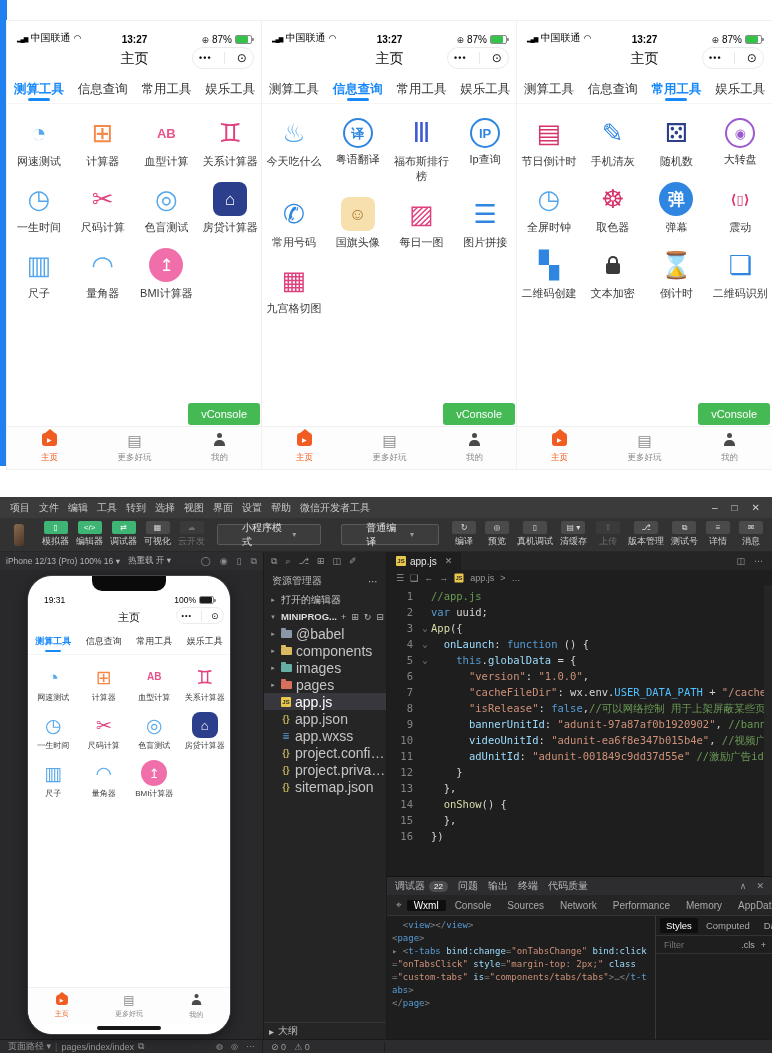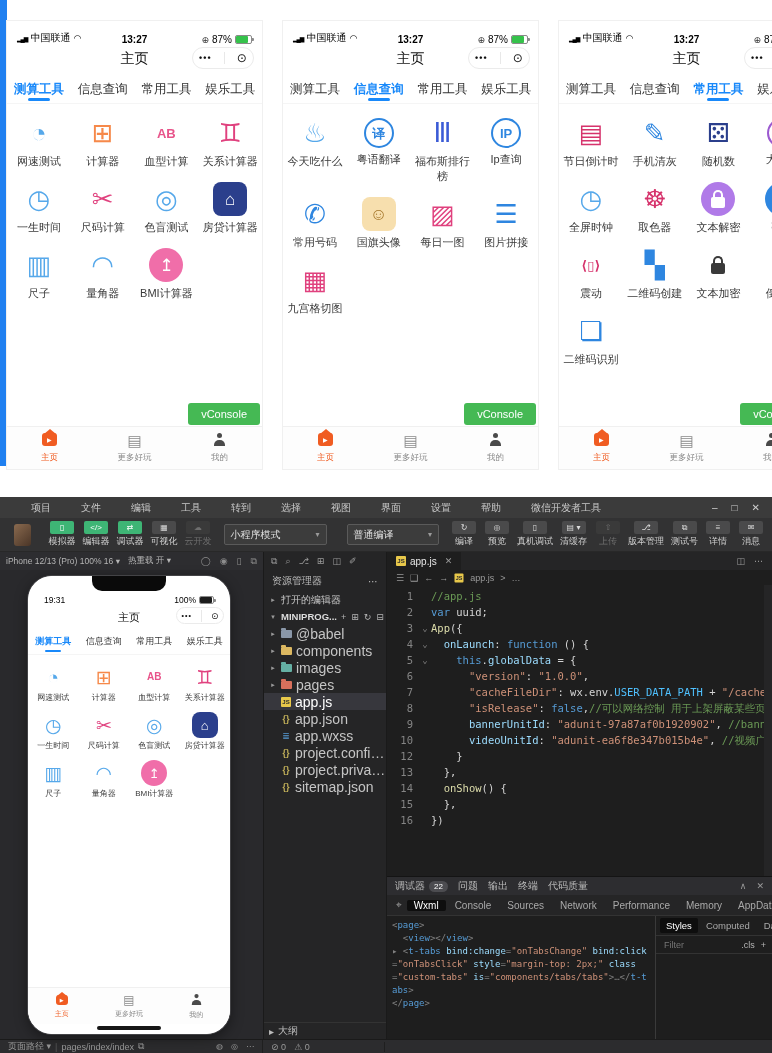--- a/index.html
+++ b/index.html
@@ -2,21 +2,21 @@
 <html><head>
 <meta charset="utf-8">
 <style>
   html,body{margin:0;padding:0;background:#fff;width:772px;height:1053px;overflow:hidden;
     font-family:"Liberation Sans","DejaVu Sans",sans-serif;-webkit-font-smoothing:antialiased;}
   .canvas{position:relative;width:772px;height:1053px;background:#fff;}
 
   
   .top{position:relative;height:497px;background:#fff;}
   .bluebar{position:absolute;left:0;top:0;width:7px;height:466px;background:#2080f0;}
-  .panels{display:flex;padding-left:7px;gap:21px;}
+  .panels{display:flex;padding-left:7px;}
   .panel{width:255px;height:448px;margin-top:21px;background:#fff;position:relative;
     box-shadow:0 0 0 1px #f0f0f0;flex:0 0 255px;display:flex;}
   .app{flex:1;display:flex;flex-direction:column;position:relative;background:#fff;overflow:hidden;}
 
   .pstatus{height:20px;position:relative;display:flex;align-items:flex-end;justify-content:space-between;
     padding:4px 10px 0;font-size:10px;color:#000;}
   .st-l,.st-r{display:flex;align-items:center;gap:3px;}
   .sig{font-size:6px;letter-spacing:-1px;color:#000;}
   .wifi{font-size:9px;}
   .ptime{position:absolute;left:50%;transform:translateX(-50%);font-weight:600;}
@@ -97,36 +97,36 @@
   .app.mini .person{transform:scale(.85);}
   .app.mini .batt{width:13px;height:6px;}
   .notch{position:absolute;top:0;left:50%;transform:translateX(-50%);width:74px;height:15px;background:#0a0a0a;
     border-radius:0 0 10px 10px;}
   .homeind{position:absolute;bottom:4px;left:50%;transform:translateX(-50%);width:64px;height:4px;background:#161616;border-radius:2px;}
 
   
   .devwin{height:556px;background:#1e1e1e;color:#cccccc;font-size:11px;display:flex;flex-direction:column;}
   .titlebar{height:21px;background:#3b3b3b;display:flex;align-items:center;position:relative;flex:0 0 21px;}
   .menus{display:flex;gap:9px;padding-left:10px;font-size:10px;color:#c9c9c9;}
-  .menu{cursor:default;margin-left:21px;}
+  .menu{cursor:default;}
   .wintitle{position:absolute;left:50%;transform:translateX(-50%);font-size:10px;color:#989898;white-space:nowrap;}
   .winctrl{margin-left:auto;display:flex;gap:14px;padding-right:12px;color:#cfcfcf;font-size:10px;}
   .toolbar{height:33px;background:#323233;border-bottom:1px solid #282828;display:flex;align-items:center;
     padding:0 8px;gap:4px;flex:0 0 33px;}
   .avatar{width:22px;height:22px;border-radius:3px;background:linear-gradient(135deg,#8a6a4f,#4a3527);margin:0 14px 0 6px;}
   .tgroup{display:flex;align-items:flex-start;gap:7px;}
   .tbtn{display:flex;flex-direction:column;align-items:center;font-size:9px;color:#cfcfcf;min-width:26px;}
   .tbtn .tic{width:24px;height:13px;border-radius:2px;background:#4a4a4b;color:#ddd;display:flex;align-items:center;
     justify-content:center;font-size:8px;margin-bottom:1px;}
   .tbtn.on .tic{background:#3eb575;color:#fff;}
   .tbtn.disabled{color:#6e6e6e;}
   .tbtn.disabled .tic{background:#3a3a3a;color:#6e6e6e;}
   .tbtn .tlb{white-space:nowrap;}
   .select{height:19px;background:#3c3c3c;border:1px solid #5a5a5a;border-radius:2px;display:flex;align-items:center;
-    justify-content:space-between;padding:0 6px;font-size:10px;color:#e0e0e0;margin:0 8px;}
+    justify-content:space-between;padding:0 24px;font-size:10px;color:#e0e0e0;margin:0 8px;}
   .select .caret{color:#9a9a9a;font-size:8px;margin-left:10px;}
   .sel-mode{width:118px;}
   .sel-compile{width:104px;}
   .tspacer{flex:1;}
 
   .main{flex:1;display:flex;min-height:0;}
   .simcol{width:263px;flex:0 0 263px;display:flex;flex-direction:column;background:#29292c;border-right:1px solid #1a1a1a;}
   .simhead{height:18px;background:#2d2d30;display:flex;align-items:center;font-size:8.5px;color:#b5b5b5;
     padding:0 6px;gap:8px;flex:0 0 18px;}
   .simicons{margin-left:auto;display:flex;gap:9px;color:#8d8d8d;font-size:9px;}
@@ -486,26 +486,20 @@
                 </span>
                 <div class="plabel">全屏时钟</div>
               </div>
               <div class="pcell">
                 <span class="ticon" style="color: rgb(214, 51, 108);">
                   <span class="tg">☸</span>
                 </span>
                 <div class="plabel">取色器</div>
               </div>
               <div class="pcell">
-                <span class="ticon badge round" style="color: rgb(255, 255, 255); background: rgb(176, 122, 232);">
-                  <span class="lockshape"></span>
-                </span>
-                <div class="plabel">文本解密</div>
-              </div>
-              <div class="pcell">
                 <span class="ticon badge round smallglyph" style="color: rgb(255, 255, 255); background: rgb(46, 134, 224);">
                   <span class="tg">弹</span>
                 </span>
                 <div class="plabel">弹幕</div>
               </div>
               <div class="pcell">
                 <span class="ticon smallglyph" style="color: rgb(214, 51, 108);">
                   <span class="tg">⟨▯⟩</span>
                 </span>
                 <div class="plabel">震动</div>
@@ -921,20 +915,25 @@
               <span class="lnum">9</span>
               <span class="fold"></span>
               <span class="ctext"><span class="tk-t">      </span><span class="tk-p">bannerUnitId</span><span class="tk-t">: </span><span class="tk-s">"adunit-97a87af0b1920902"</span><span class="tk-t">, </span><span class="tk-c">//banner广告id</span></span>
             </div>
             <div class="cline">
               <span class="lnum">10</span>
               <span class="fold"></span>
               <span class="ctext"><span class="tk-t">      </span><span class="tk-p">videoUnitId</span><span class="tk-t">: </span><span class="tk-s">"adunit-ea6f8e347b015b4e"</span><span class="tk-t">, </span><span class="tk-c">//视频广告id</span></span>
             </div>
             <div class="cline">
+              <span class="lnum">11</span>
+              <span class="fold"></span>
+              <span class="ctext"><span class="tk-t">      </span><span class="tk-p">adUnitId</span><span class="tk-t">: </span><span class="tk-s">"adunit-001849c9dd37d55e"</span><span class="tk-t"> </span><span class="tk-c">//激励广告id</span></span>
+            </div>
+            <div class="cline">
               <span class="lnum">12</span>
               <span class="fold"></span>
               <span class="ctext"><span class="tk-t">    }</span></span>
             </div>
             <div class="cline">
               <span class="lnum">13</span>
               <span class="fold"></span>
               <span class="ctext"><span class="tk-t">  },</span></span>
             </div>
             <div class="cline">
@@ -972,22 +971,22 @@
               <span class="dbgtab on">Wxml</span>
               <span class="dbgtab">Console</span>
               <span class="dbgtab">Sources</span>
               <span class="dbgtab">Network</span>
               <span class="dbgtab">Performance</span>
               <span class="dbgtab">Memory</span>
               <span class="dbgtab">AppData</span>
             </div>
           <div class="dbgbody">
             <div class="wxmlpane">
+                <div class="wline"><span class="wx-g">  &lt;</span><span class="wx-b">view</span><span class="wx-g">&gt;&lt;/</span><span class="wx-b">view</span><span class="wx-g">&gt;</span></div>
                 <div class="wline"><span class="wx-g">&lt;</span><span class="wx-b">page</span><span class="wx-g">&gt;</span></div>
-                <div class="wline"><span class="wx-g">  &lt;</span><span class="wx-b">view</span><span class="wx-g">&gt;&lt;/</span><span class="wx-b">view</span><span class="wx-g">&gt;</span></div>
                 <div class="wline wrap"><span class="wx-g">▸ &lt;</span><span class="wx-b">t-tabs</span><span class="wx-g"> </span><span class="wx-a">bind:change</span><span class="wx-g">=</span><span class="wx-v">"onTabsChange"</span><span class="wx-g"> </span><span class="wx-a">bind:click</span><span class="wx-g">=</span><span class="wx-v">"onTabsClick"</span><span class="wx-g"> </span><span class="wx-a">style</span><span class="wx-g">=</span><span class="wx-v">"margin-top: 2px;"</span><span class="wx-g"> </span><span class="wx-a">class</span><span class="wx-g">=</span><span class="wx-v">"custom-tabs"</span><span class="wx-g"> </span><span class="wx-a">is</span><span class="wx-g">=</span><span class="wx-v">"components/tabs/tabs"</span><span class="wx-g">&gt;…&lt;/</span><span class="wx-b">t-tabs</span><span class="wx-g">&gt;</span></div>
                 <div class="wline"><span class="wx-g">&lt;/</span><span class="wx-b">page</span><span class="wx-g">&gt;</span></div>
               </div>
             <div class="stylepane">
               <div class="styletabs">
                   <span class="styletab on">Styles</span>
                   <span class="styletab">Computed</span>
                   <span class="styletab">Dataset</span>
                 </div>
               <div class="filterrow">

